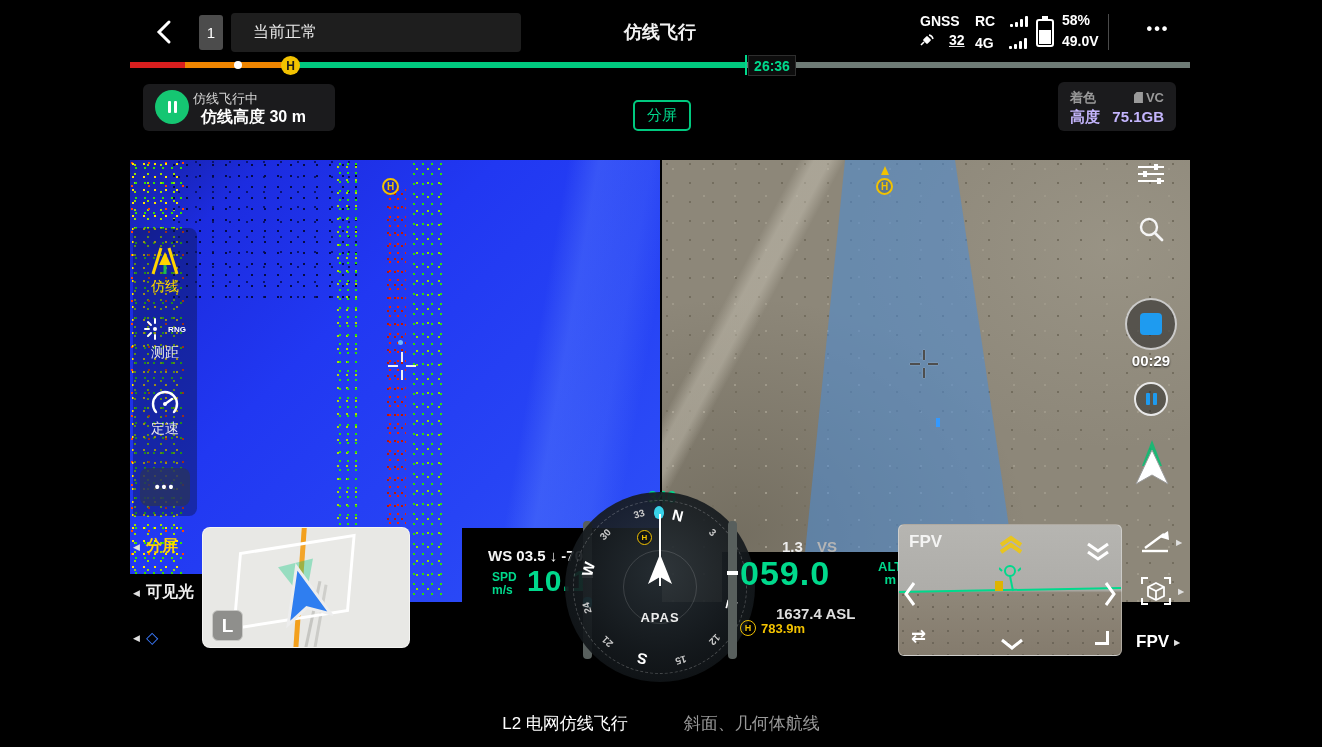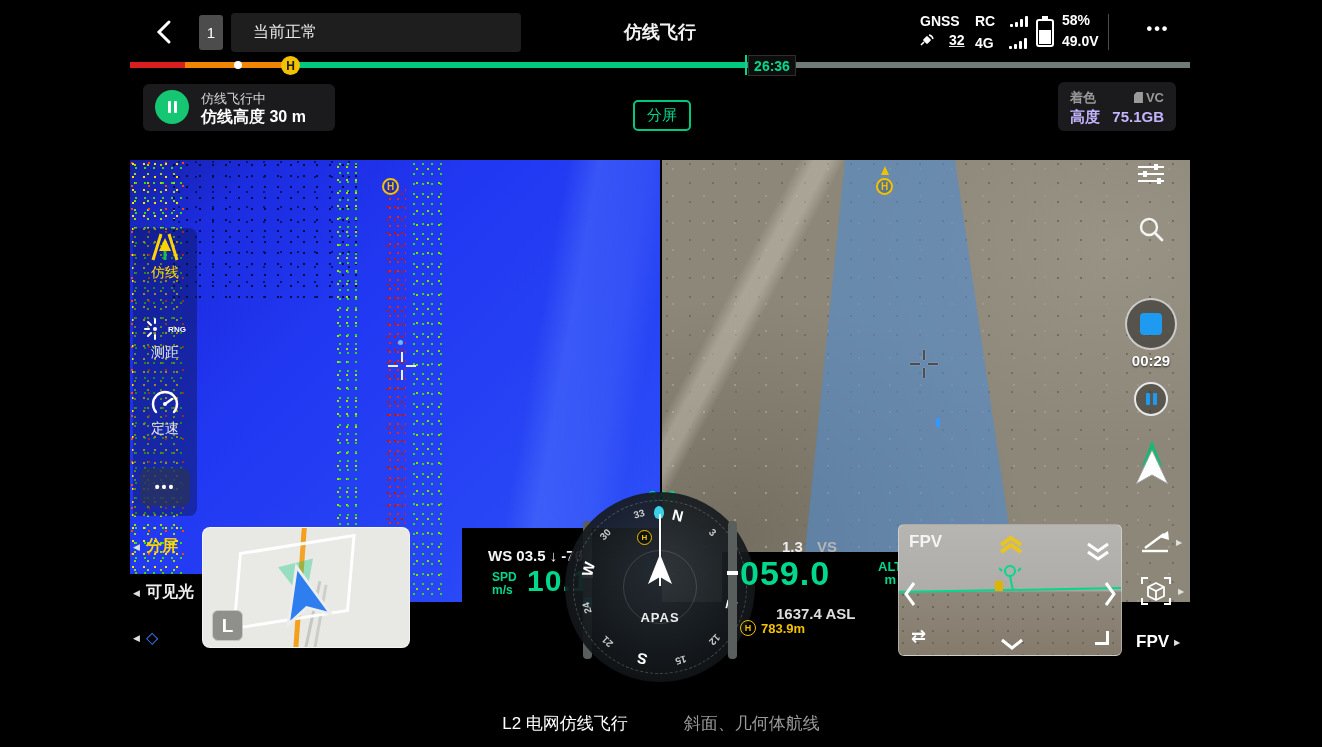--- a/index.html
+++ b/index.html
@@ -37,21 +37,21 @@
                font-size:12px; font-weight:bold; display:flex; align-items:center; justify-content:center; }
   .pbar-tick { left:745px; top:55px; width:2px; height:20px; background:#00d98c; }
   .pbar-time { left:748px; top:55px; width:48px; height:21px; background:#0d0d0d; border:1px solid #2e2e2e;
                color:#00d98c; font-size:14px; font-weight:bold; display:flex; align-items:center; justify-content:center; }
 
   
   .mission-panel { left:143px; top:84px; width:192px; height:47px; background:#1b1b1d; border-radius:6px; }
   .pause-circle { position:absolute; left:12px; top:6px; width:34px; height:34px; border-radius:50%; background:#15c672;
                   display:flex; align-items:center; justify-content:center; gap:3px; cursor:pointer; }
   .pause-circle i { display:block; width:3px; height:12px; background:#fff; border-radius:1px; }
-  .mp-l1 { position:absolute; left:58px; top:6px; font-size:13px; color:#d6d6d6; }
+  .mp-l1 { position:absolute; left:50px; top:6px; font-size:13px; color:#d6d6d6; }
   .mp-l2 { position:absolute; left:58px; top:23px; font-size:16px; font-weight:bold; color:#fff; }
   .split-btn { left:633px; top:100px; width:58px; height:31px; border:2px solid #00c97f; border-radius:5px;
                color:#00d98c; font-size:15px; display:flex; align-items:center; justify-content:center;
                background:rgba(0,0,0,.5); cursor:pointer; }
   .storage-panel { left:1058px; top:82px; width:118px; height:49px; background:#1b1b1d; border-radius:6px;
                    padding:6px 12px 0 12px; }
   .sp-row { display:flex; justify-content:space-between; align-items:center; line-height:19px; }
   .sp-dim { color:#9a9a9a; font-size:13px; font-weight:bold; }
   .sp-strong { color:#c4b5fd; font-size:15px; font-weight:bold; }
   .sd-icon { display:inline-block; width:9px; height:11px; background:#9a9a9a; margin-right:3px;
@@ -333,21 +333,21 @@
     <div class="crosshair gray" style="position:absolute;left:248px;top:190px;width:30px;height:28px;">
       <i class="t"></i>
         <i class="b"></i>
         <i class="l"></i>
         <i class="r"></i>
     </div>
     <div style="position:absolute;left:274px;top:258px;width:4px;height:9px;background:#3399ff;"></div>
   </div>
 
   <div class="abs toolbar">
-    <div class="tool-item" style="top:4px;">
+    <div class="tool-item" style="top:18px;">
       <svg width="36" height="30" viewBox="0 0 36 30" style="margin:0 auto;">
         <line x1="6" y1="28" x2="14" y2="2" stroke="#ffd400" stroke-width="3"></line>
         <line x1="30" y1="28" x2="22" y2="2" stroke="#ffd400" stroke-width="3"></line>
         <polygon points="18,6 12,19 24,19" fill="#ffd400"></polygon>
         <line x1="18" y1="19" x2="18" y2="28" stroke="#1db954" stroke-width="3"></line>
       </svg>
       <div class="tool-label active">仿线</div>
     </div>
     <div class="tool-item" style="top:88px;">
       <div style="height:26px;display:flex;align-items:center;justify-content:center;gap:2px;">

